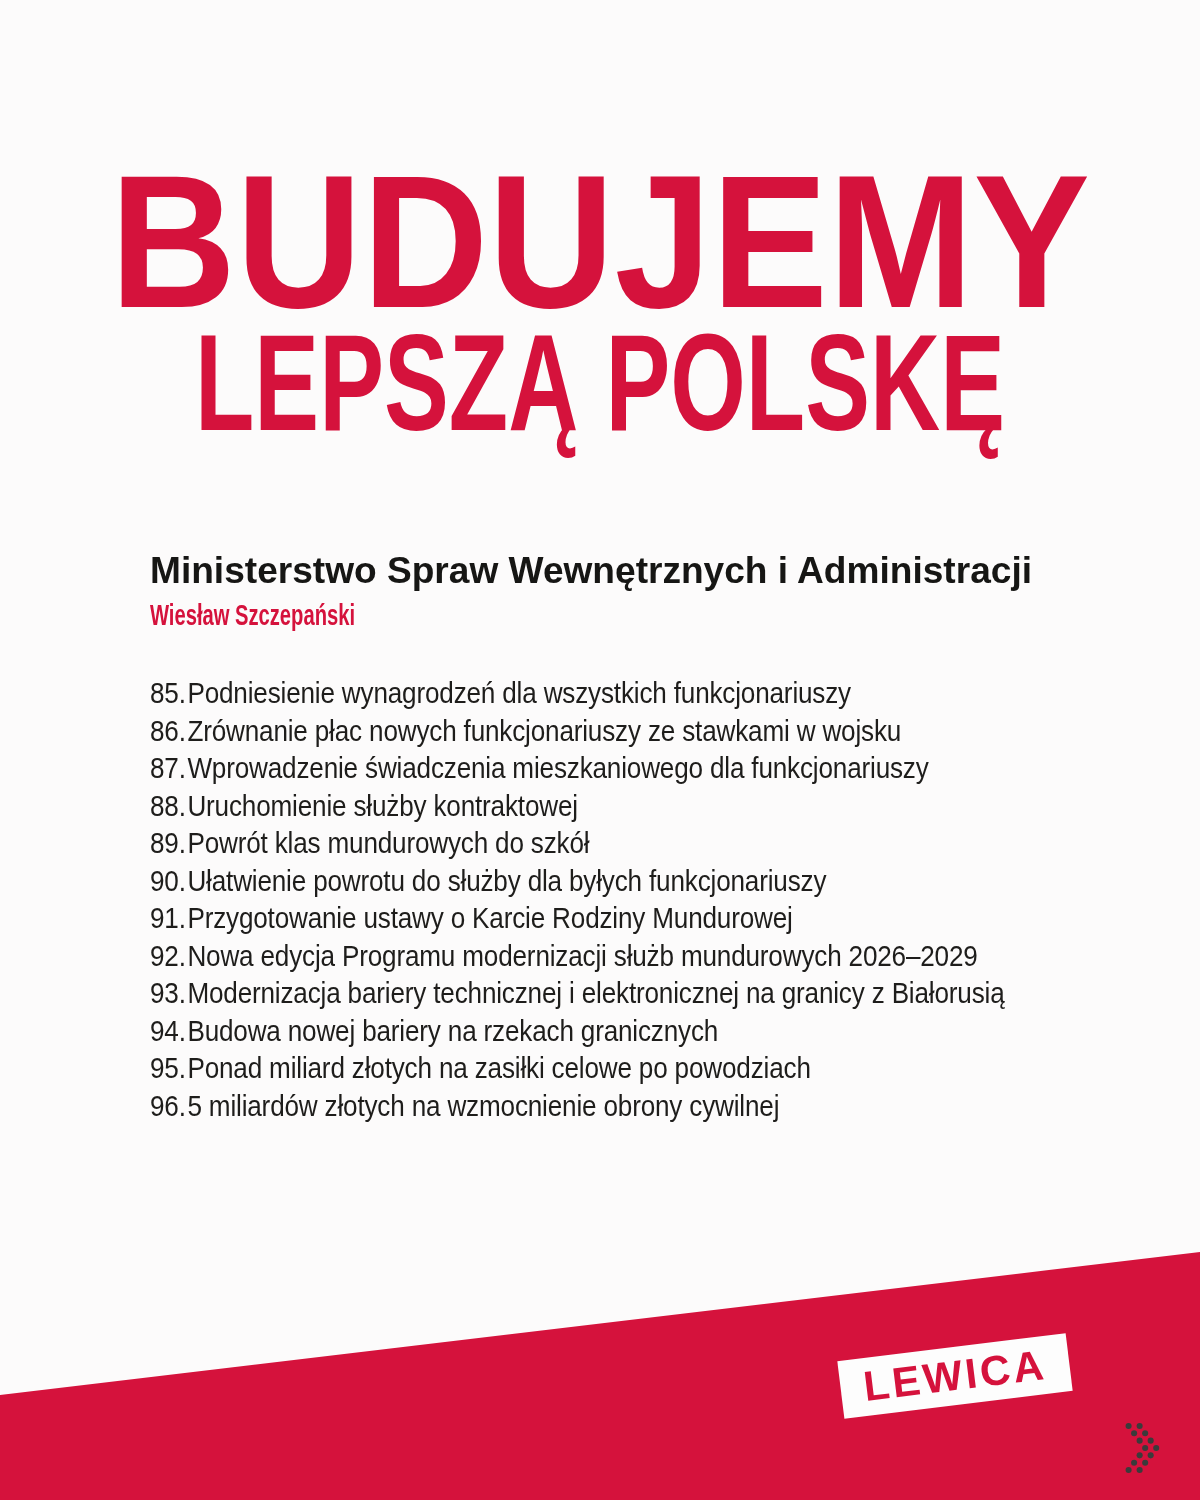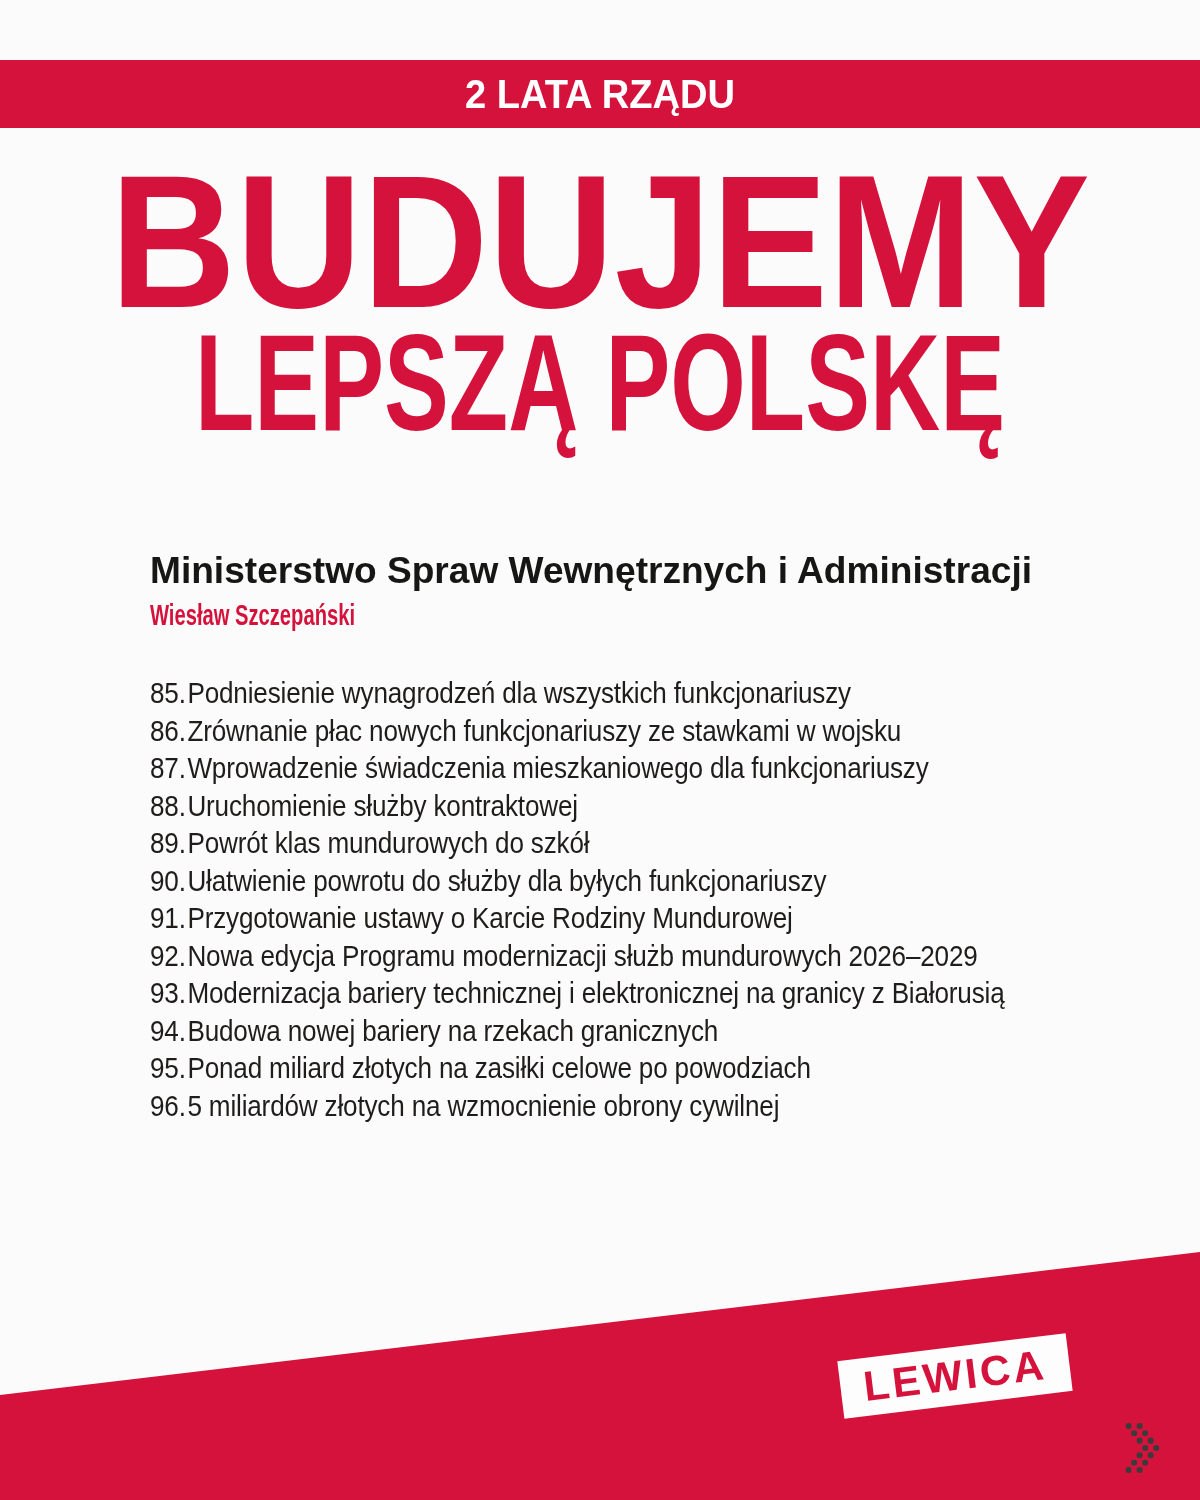--- a/index.html
+++ b/index.html
@@ -67,25 +67,20 @@
 
   .arrow-svg { position: absolute; left: 1124px; top: 1420px; }
 
   svg text { font-family: "Liberation Sans", sans-serif; }
 </style>
 </head>
 <body>
 
 <div class="canvas">
 
-  <div class="top-banner">
-    <svg class="banner-svg" width="1200" height="68" viewBox="0 0 1200 68">
-      <text x="600" y="48" text-anchor="middle" font-size="40" font-weight="bold" fill="#ffffff" textLength="270" lengthAdjust="spacingAndGlyphs">2 LATA RZĄDU</text>
-    </svg>
-  </div>
 
   <svg class="title-svg" width="1200" height="330" viewBox="0 0 1200 330">
     <text x="600" y="157" text-anchor="middle" font-size="190" font-weight="bold" fill="#d5123c" textLength="980" lengthAdjust="spacingAndGlyphs">BUDUJEMY</text>
     <text x="600" y="280" text-anchor="middle" font-size="137" font-weight="bold" fill="#d5123c" textLength="810" lengthAdjust="spacingAndGlyphs">LEPSZĄ POLSKĘ</text>
   </svg>
 
   <svg class="heading-svg" width="1200" height="100" viewBox="0 0 1200 100">
     <text x="150" y="38" text-anchor="start" font-size="36" font-weight="bold" fill="#161614" textLength="882" lengthAdjust="spacingAndGlyphs">Ministerstwo Spraw Wewnętrznych i Administracji</text>
     <text x="150" y="80" text-anchor="start" font-size="30" font-weight="bold" fill="#d5123c" textLength="205" lengthAdjust="spacingAndGlyphs">Wiesław Szczepański</text>
   </svg>

